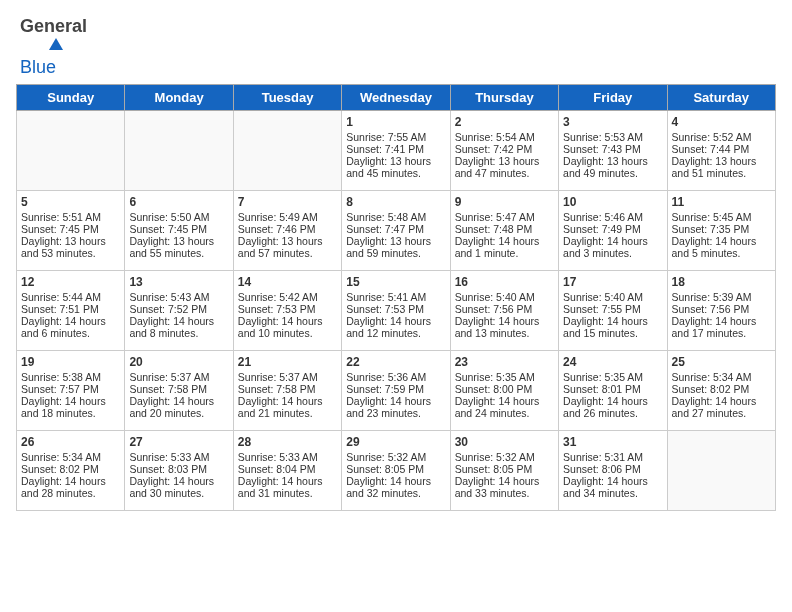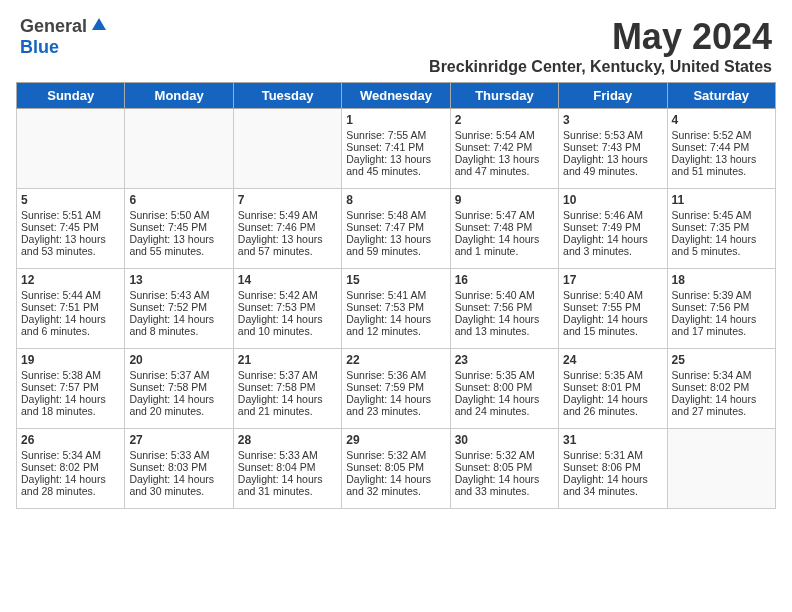--- a/index.html
+++ b/index.html
@@ -17,20 +17,21 @@
       padding: 16px 20px 6px 20px;
     }
     .logo {
       display: flex;
       flex-direction: column;
       align-items: flex-start;
     }
     .logo-line {
       display: flex;
       align-items: center;
+      flex-direction: column;
     }
     .title-section {
       text-align: right;
     }
     .month-title {
       font-size: 36px;
       font-weight: bold;
       color: #333;
     }
     .location-title {
@@ -86,26 +87,22 @@
   <div class="logo">
     <div class="logo-line">
       <span style="font-size:18px;font-weight:bold;color:#444;">General</span>
       <span style="display:inline-block;margin-left:4px;position:relative;top:-1px;">
         <svg width="16" height="16" viewBox="0 0 16 16">
             <polygon points="8,2 15,14 1,14" fill="#1565c0"></polygon>
           </svg>
       </span>
     </div>
     <div>
-      <span style="font-size:18px;font-weight:bold;color:#1565c0;text-align:center;">Blue</span>
+      <span style="font-size:18px;font-weight:normal;color:#1565c0;text-align:center;">Blue</span>
     </div>
-  </div>
-  <div class="title-section">
-    <div class="month-title">May 2024</div>
-    <div class="location-title">Breckinridge Center, Kentucky, United States</div>
   </div>
 </div>
 
 <div class="calendar-wrapper">
   <table>
     <thead>
       <tr>
       <th>Sunday</th>
           <th>Monday</th>
           <th>Tuesday</th>

